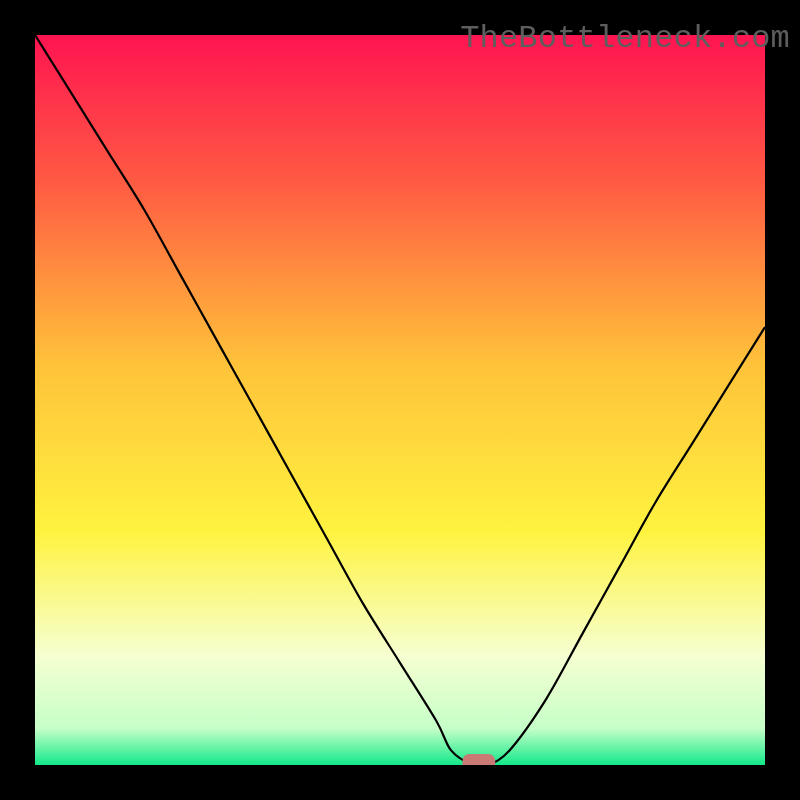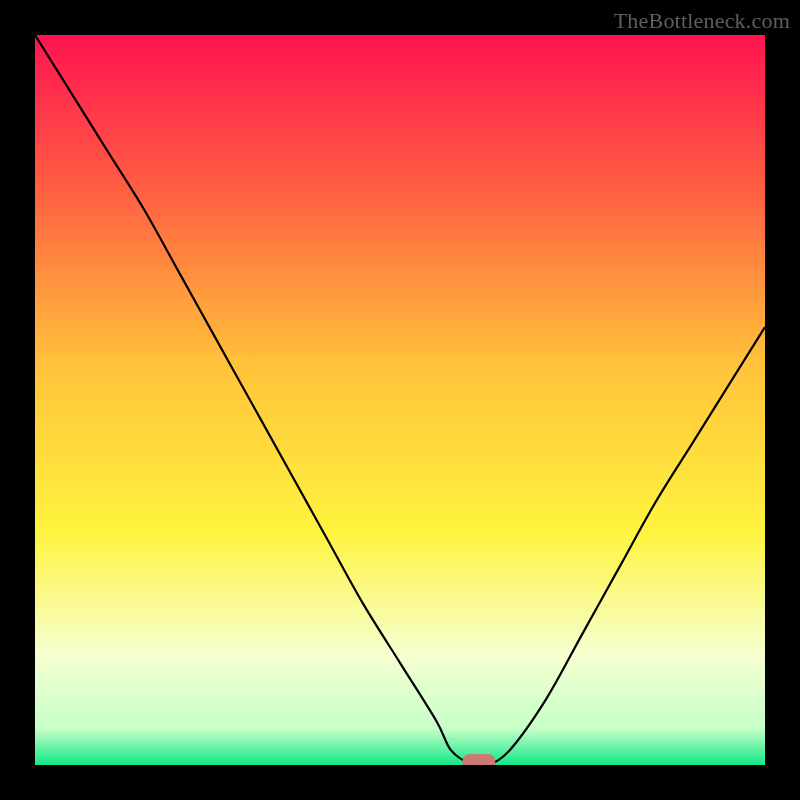--- a/index.html
+++ b/index.html
@@ -5,24 +5,24 @@
   * { margin: 0; padding: 0; box-sizing: border-box; }
   html, body { width: 800px; height: 800px; background: #000; overflow: hidden; }
   .frame {
     position: relative;
     width: 800px;
     height: 800px;
     background: #000;
   }
   .watermark {
     position: absolute;
-    top: 8px;
+    top: 20px;
     right: 10px;
-    font-family: Liberation Serif, serif;
-    font-size: 22px;
+    font-family: Liberation Mono, monospace;
+    font-size: 32px;
     font-weight: 400;
     color: #5e5e5e;
     letter-spacing: 0.2px;
     z-index: 5;
   }
   .plot-wrap {
     position: absolute;
     left: 35px;
     top: 35px;
     width: 730px;

